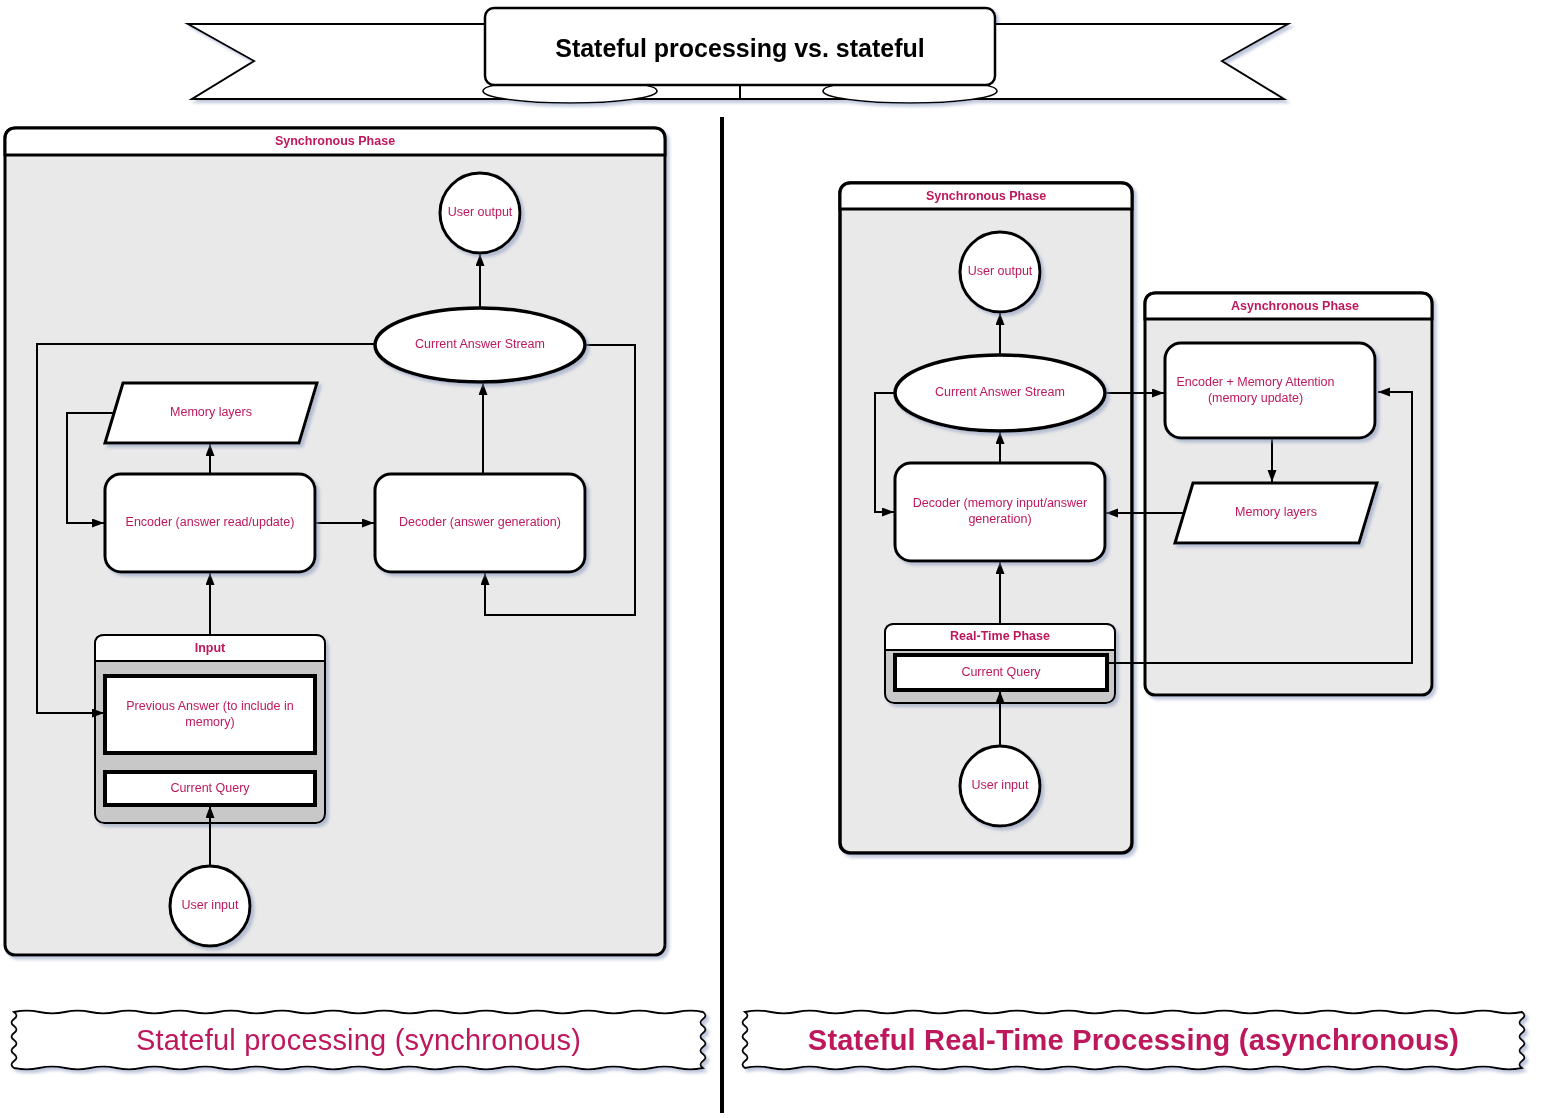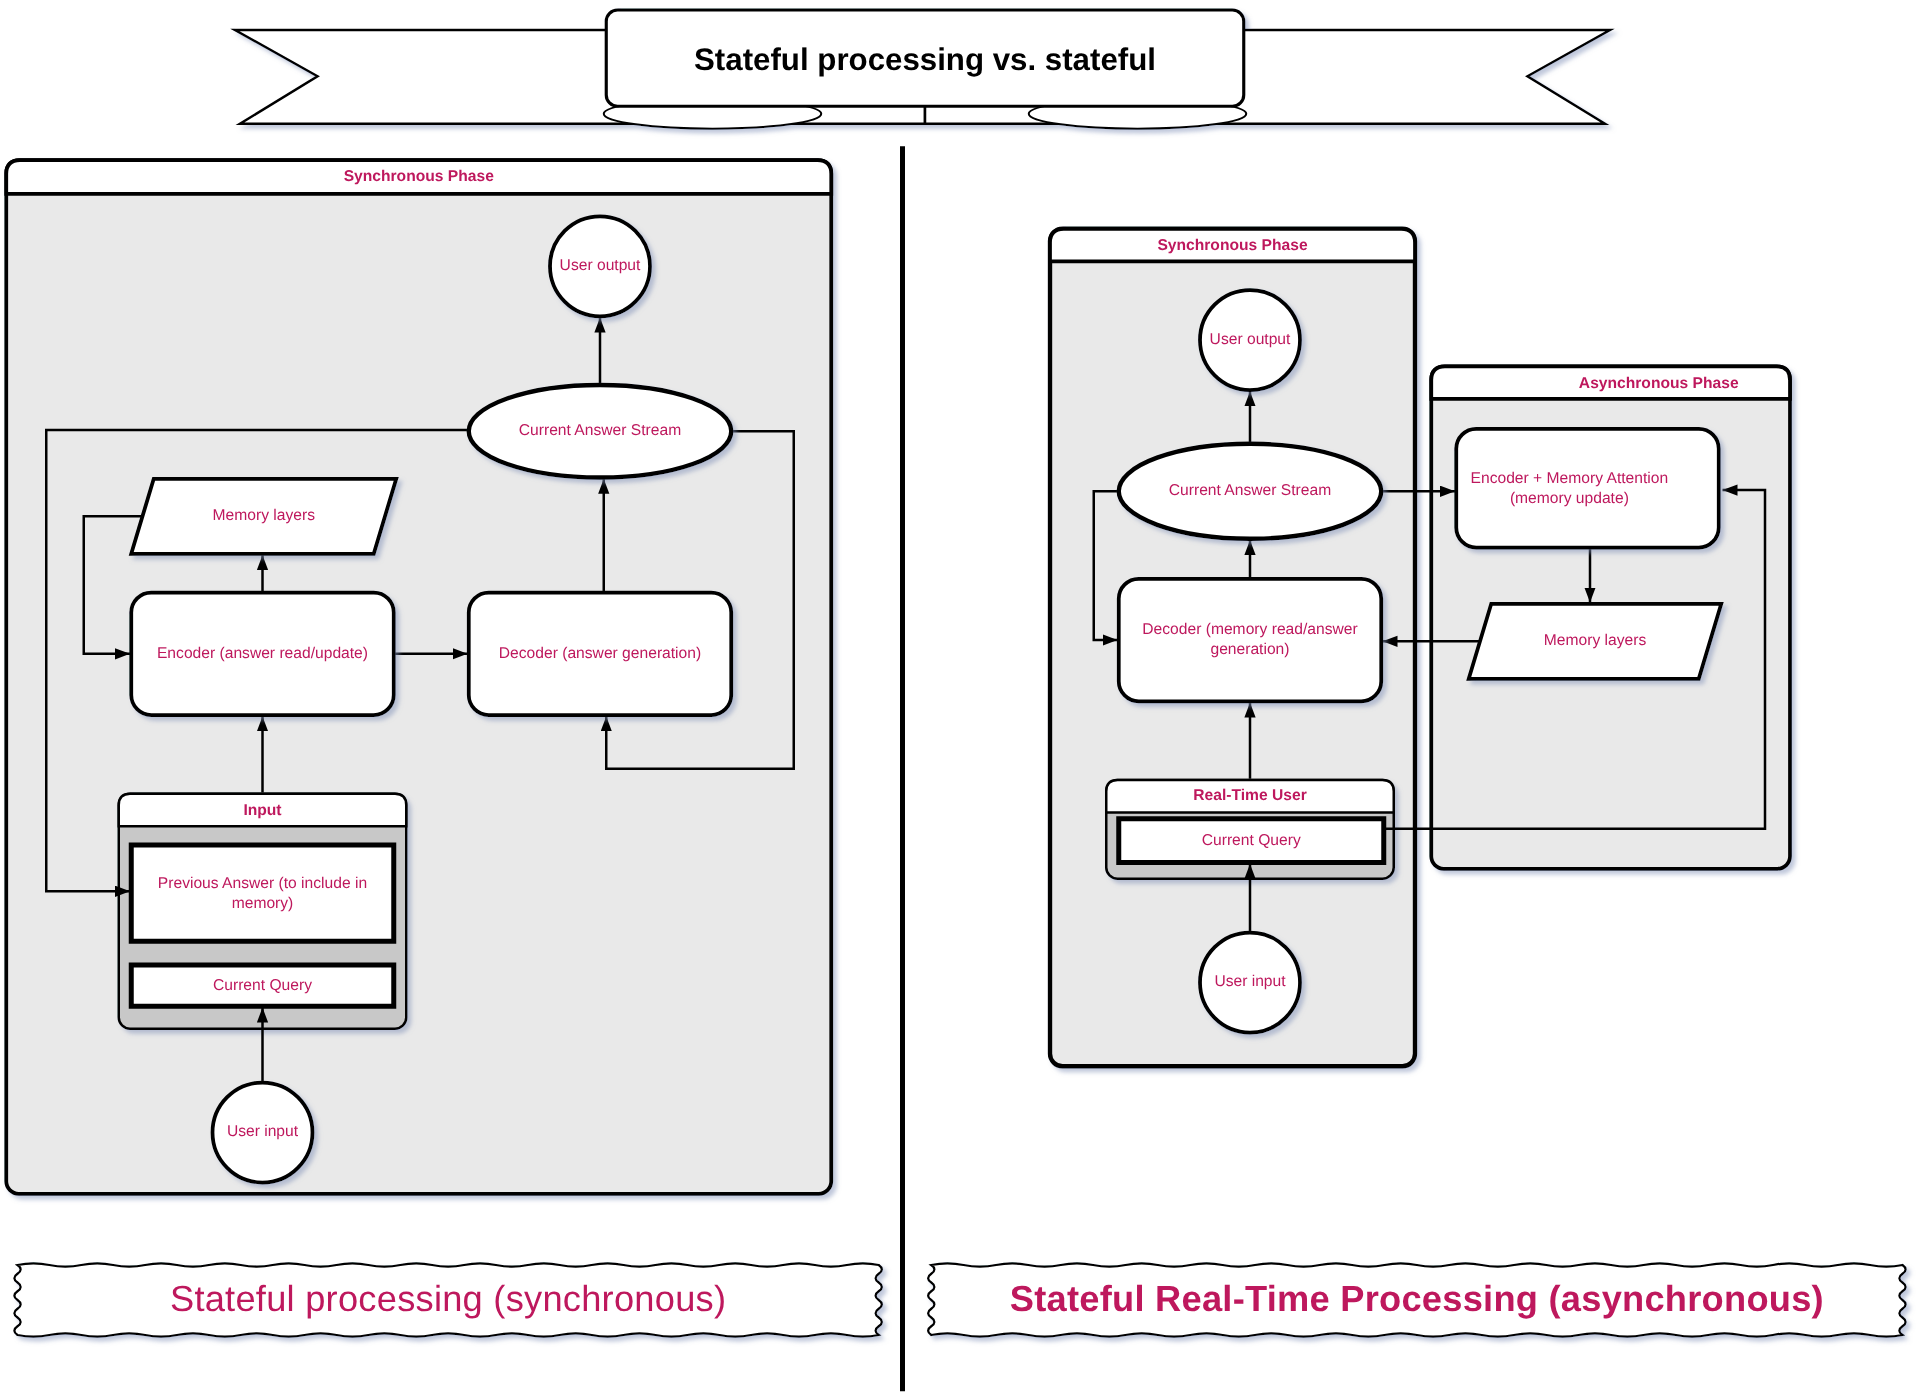--- a/index.html
+++ b/index.html
@@ -118,22 +118,22 @@
   <div class="lbl" style="left:380px;top:474px;width:200px;height:98px;">Decoder (answer generation)</div>
   <div class="lbl bold" style="left:95px;top:636px;width:230px;height:25px;">Input</div>
   <div class="lbl" style="left:113px;top:676px;width:194px;height:77px;">Previous Answer (to include in memory)</div>
   <div class="lbl" style="left:105px;top:772px;width:210px;height:33px;">Current Query</div>
   <div class="lbl" style="left:170px;top:866px;width:80px;height:80px;">User input</div>
   <div class="lbl caption" style="left:14px;top:1012px;width:689px;height:56px;">Stateful processing (synchronous)</div>
 
   <div class="lbl bold" style="left:843px;top:184px;width:286px;height:25px;">Synchronous Phase</div>
   <div class="lbl" style="left:960px;top:232px;width:80px;height:80px;">User output</div>
   <div class="lbl" style="left:895px;top:355px;width:210px;height:76px;">Current Answer Stream</div>
-  <div class="lbl" style="left:905px;top:463px;width:190px;height:98px;">Decoder (memory read/answer generation)</div>
-  <div class="lbl bold" style="left:885px;top:625px;width:230px;height:24px;">Real-Time User</div>
+  <div class="lbl" style="left:905px;top:463px;width:190px;height:98px;">Decoder (memory input/answer generation)</div>
+  <div class="lbl bold" style="left:885px;top:625px;width:230px;height:24px;">Real-Time Phase</div>
   <div class="lbl" style="left:895px;top:655px;width:212px;height:35px;">Current Query</div>
   <div class="lbl" style="left:960px;top:746px;width:80px;height:80px;">User input</div>
-  <div class="lbl bold" style="left:1184px;top:294px;width:286px;height:25px;">Asynchronous Phase</div>
+  <div class="lbl bold" style="left:1152px;top:294px;width:286px;height:25px;">Asynchronous Phase</div>
   <div class="lbl" style="left:1168px;top:343px;width:175px;height:95px;">Encoder + Memory Attention (memory update)</div>
   <div class="lbl" style="left:1175px;top:483px;width:202px;height:60px;">Memory layers</div>
   <div class="lbl caption" style="left:745px;top:1012px;width:777px;height:56px;font-weight:bold;">Stateful Real-Time Processing (asynchronous)</div>
 
 </div>
 
 </body></html>

